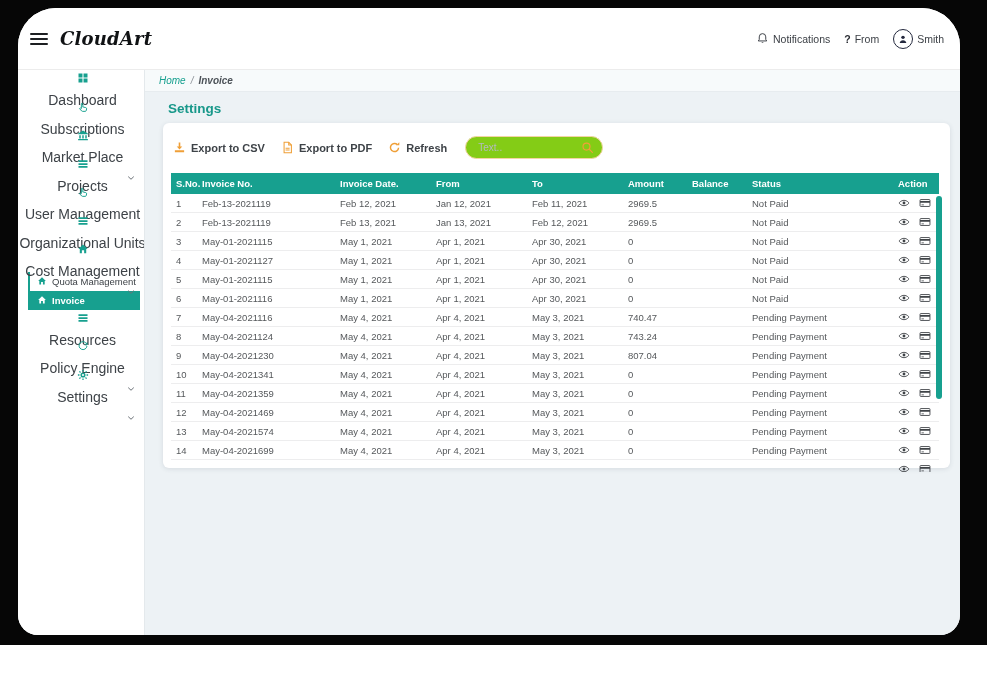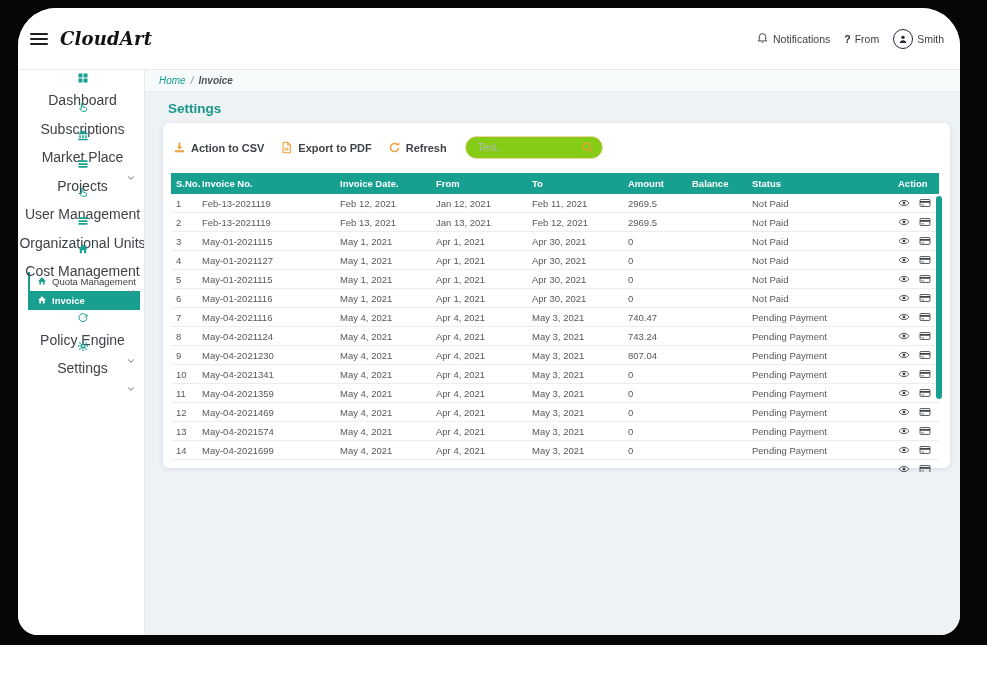--- a/index.html
+++ b/index.html
@@ -256,20 +256,26 @@
           </div>
           <div class="sub-item active">
             <svg width="10" height="10" class="icon">
               <use href="#i-home"></use>
             </svg>
             <span>Invoice</span>
           </div>
         </div>
         <div class="side-item">
           <svg width="12" height="12" class="icon">
+            <use href="#i-list"></use>
+          </svg>
+          <span>Resources</span>
+        </div>
+        <div class="side-item">
+          <svg width="12" height="12" class="icon">
             <use href="#i-policy"></use>
           </svg>
           <span>Policy Engine</span>
           <svg width="10" height="10" class="icon chev">
             <use href="#i-chevron-down"></use>
           </svg>
         </div>
         <div class="side-item">
           <svg width="12" height="12" class="icon">
             <use href="#i-gear"></use>
@@ -289,21 +295,21 @@
       </div>
 
       <div class="page-title">Settings</div>
 
       <div class="card">
         <div class="toolbar">
           <div class="tool-btn">
             <svg class="icon" width="13" height="13">
                 <use href="#i-download"></use>
               </svg>
-            <span>Action to CSV</span>
+            <span>Export to CSV</span>
           </div>
           <div class="tool-btn">
             <svg class="icon" width="13" height="13">
                 <use href="#i-pdf"></use>
               </svg>
             <span>Export to PDF</span>
           </div>
           <div class="tool-btn">
             <svg class="icon" width="13" height="13">
                 <use href="#i-refresh"></use>

